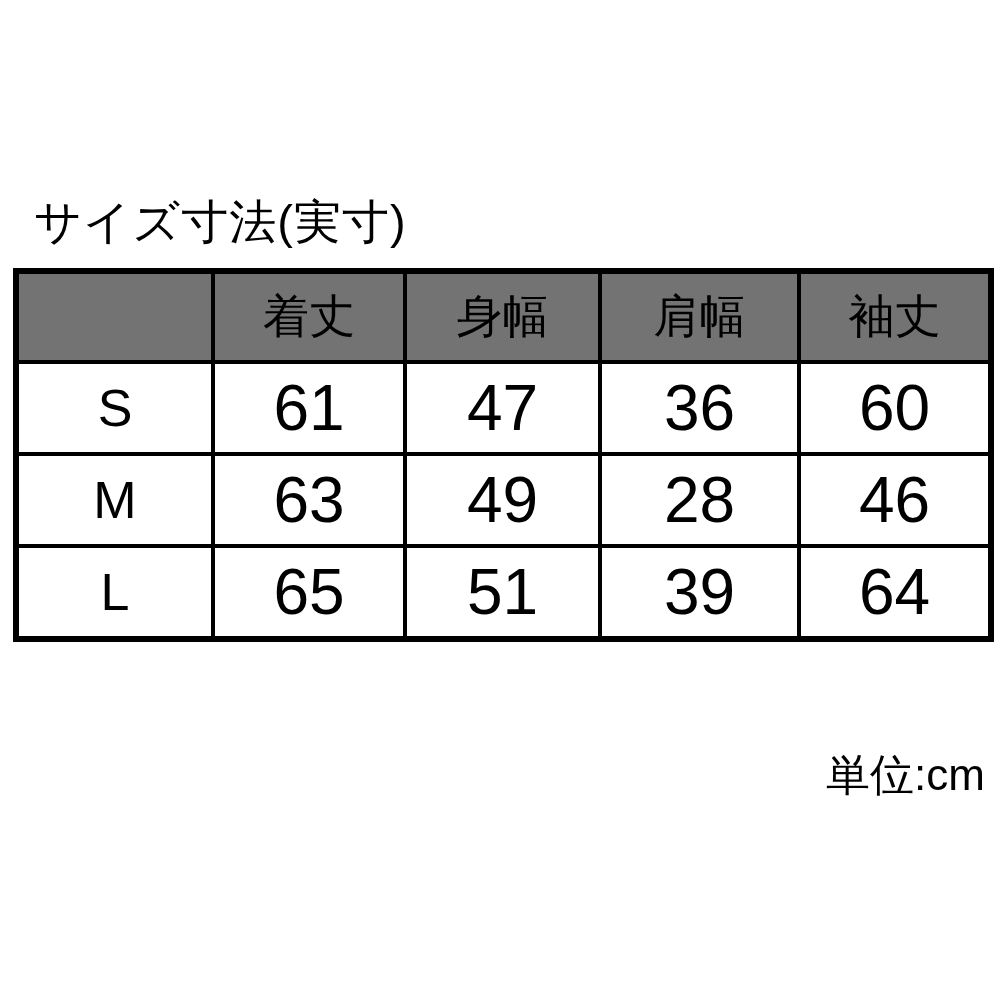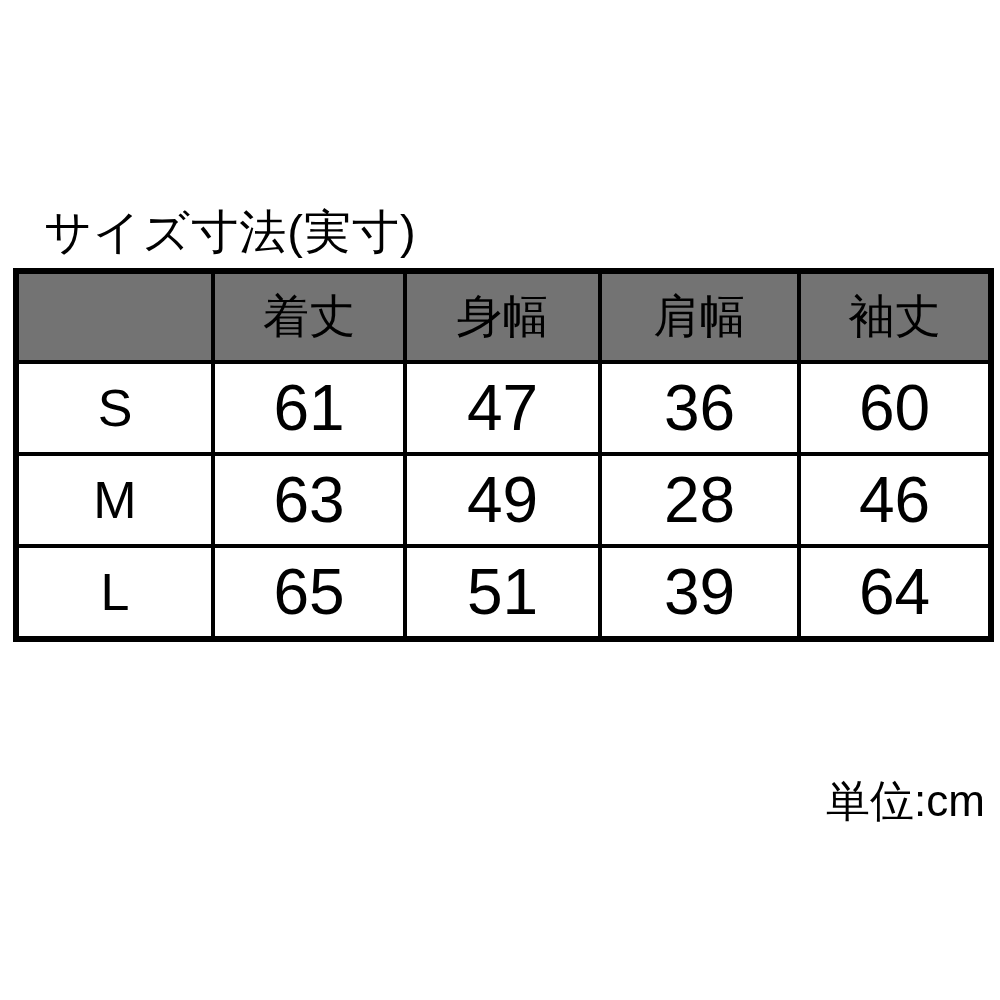--- a/index.html
+++ b/index.html
@@ -17,21 +17,21 @@
     position: relative;
     width: 1000px;
     height: 1000px;
     background: #ffffff;
     overflow: hidden;
   }
   .title {
     position: absolute;
     left: 27px;
     top: 188px;
-    margin: 17px;
+    margin: 7px;
     font-size: 47px;
     font-weight: 400;
     line-height: 1.15;
     letter-spacing: 1px;
     white-space: nowrap;
   }
   table.size-table {
     position: absolute;
     left: 13px;
     top: 268px;
@@ -63,21 +63,20 @@
   .size-table tbody td.size-label {
     font-size: 52px;
   }
   .unit-note {
     position: absolute;
     top: 746px;
     right: 15px;
     font-size: 44px;
     font-weight: 400;
     white-space: nowrap;
-    margin-top: 26px;
   }
 </style>
 </head>
 <body>
 
 <div class="canvas">
 
   <h1 class="title">サイズ寸法(実寸)</h1>
 
   <table class="size-table">

